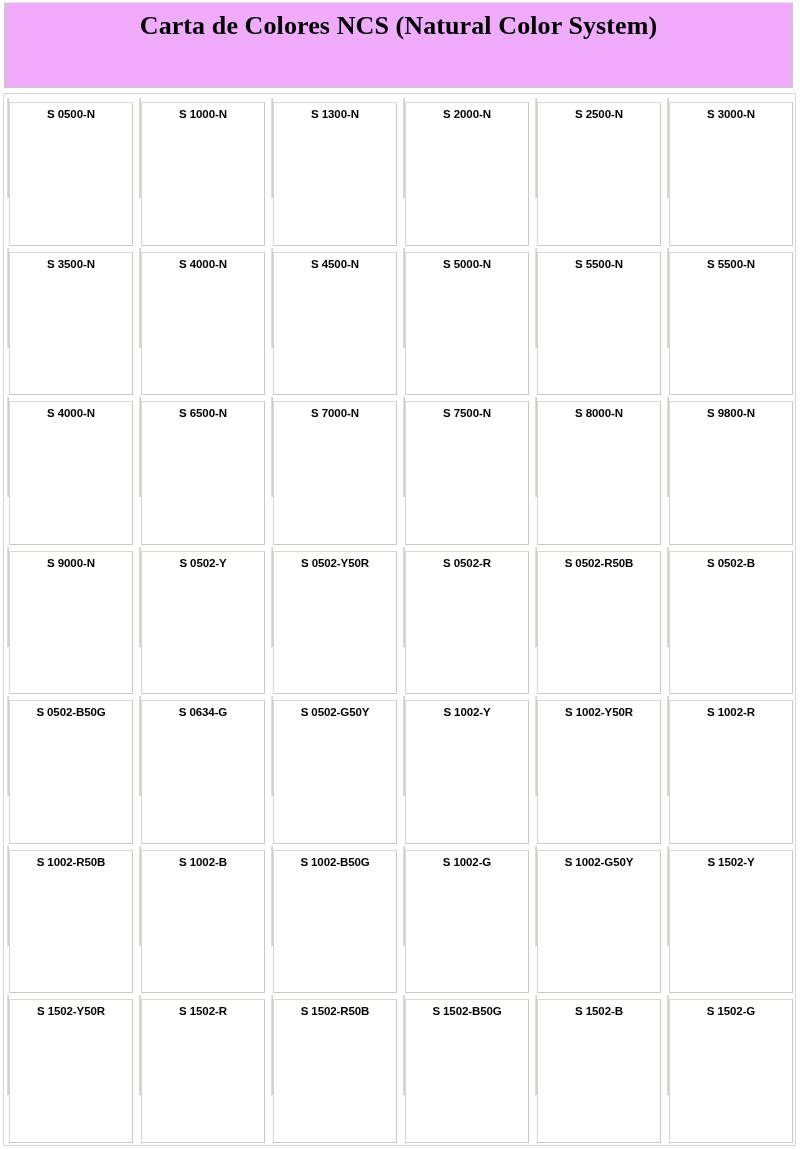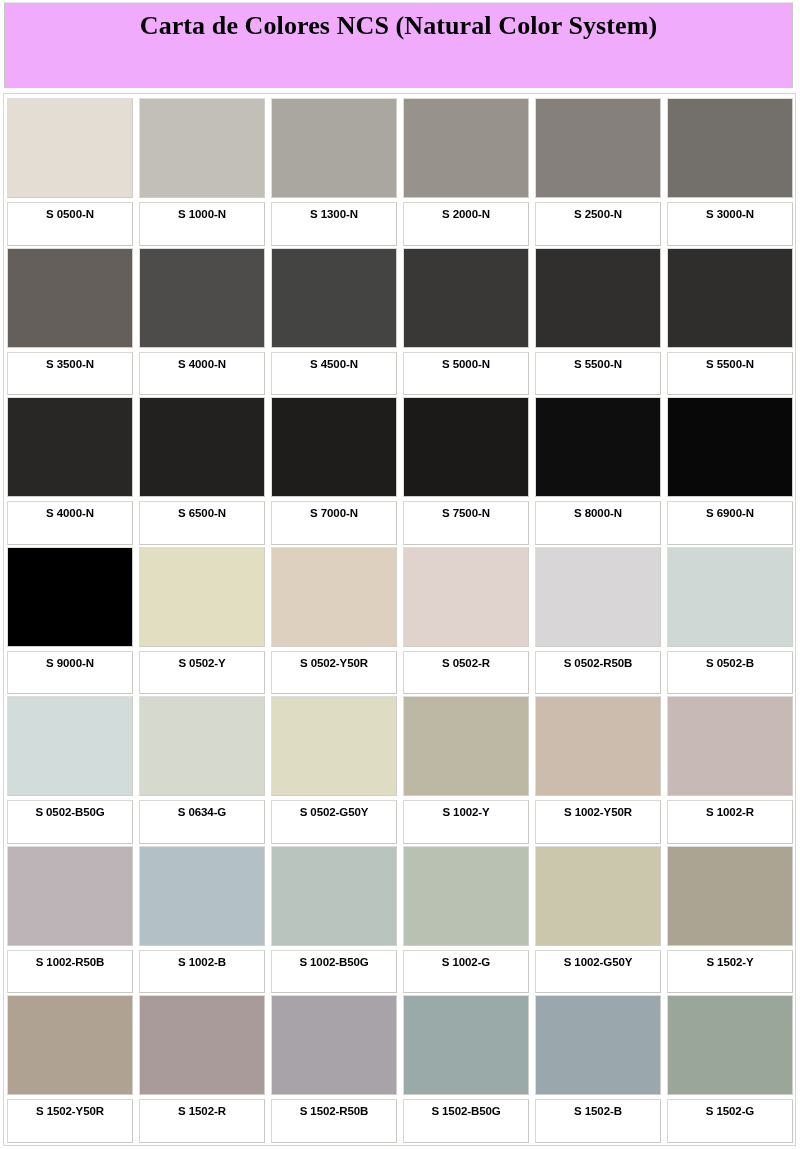--- a/index.html
+++ b/index.html
@@ -66,21 +66,21 @@
     grid-template-rows: repeat(7, 1fr);
     column-gap: 6px;
     row-gap: 2px;
     width: 100%;
     height: 100%;
   }
 
   
   .card {
     display: flex;
-    flex-direction: column;
+    flex-direction: row;
     box-sizing: border-box;
     min-width: 0;
     min-height: 0;
     justify-content: center;
   }
   .chip {
     flex: 0 0 auto;
     height: 100px;
     box-sizing: border-box;
     border: 1px solid #cfcfc9;
@@ -220,21 +220,21 @@
         </div>
         <div class="card">
           <div class="chip" style="background-color: rgb(14, 14, 14);"></div>
           <div class="label-box">
             <span class="label-text">S 8000-N</span>
           </div>
         </div>
         <div class="card">
           <div class="chip" style="background-color: rgb(8, 8, 8);"></div>
           <div class="label-box">
-            <span class="label-text">S 6900-N</span>
+            <span class="label-text">S 9800-N</span>
           </div>
         </div>
         <div class="card">
           <div class="chip" style="background-color: rgb(0, 0, 0);"></div>
           <div class="label-box">
             <span class="label-text">S 9000-N</span>
           </div>
         </div>
         <div class="card">
           <div class="chip" style="background-color: rgb(226, 222, 194);"></div>

